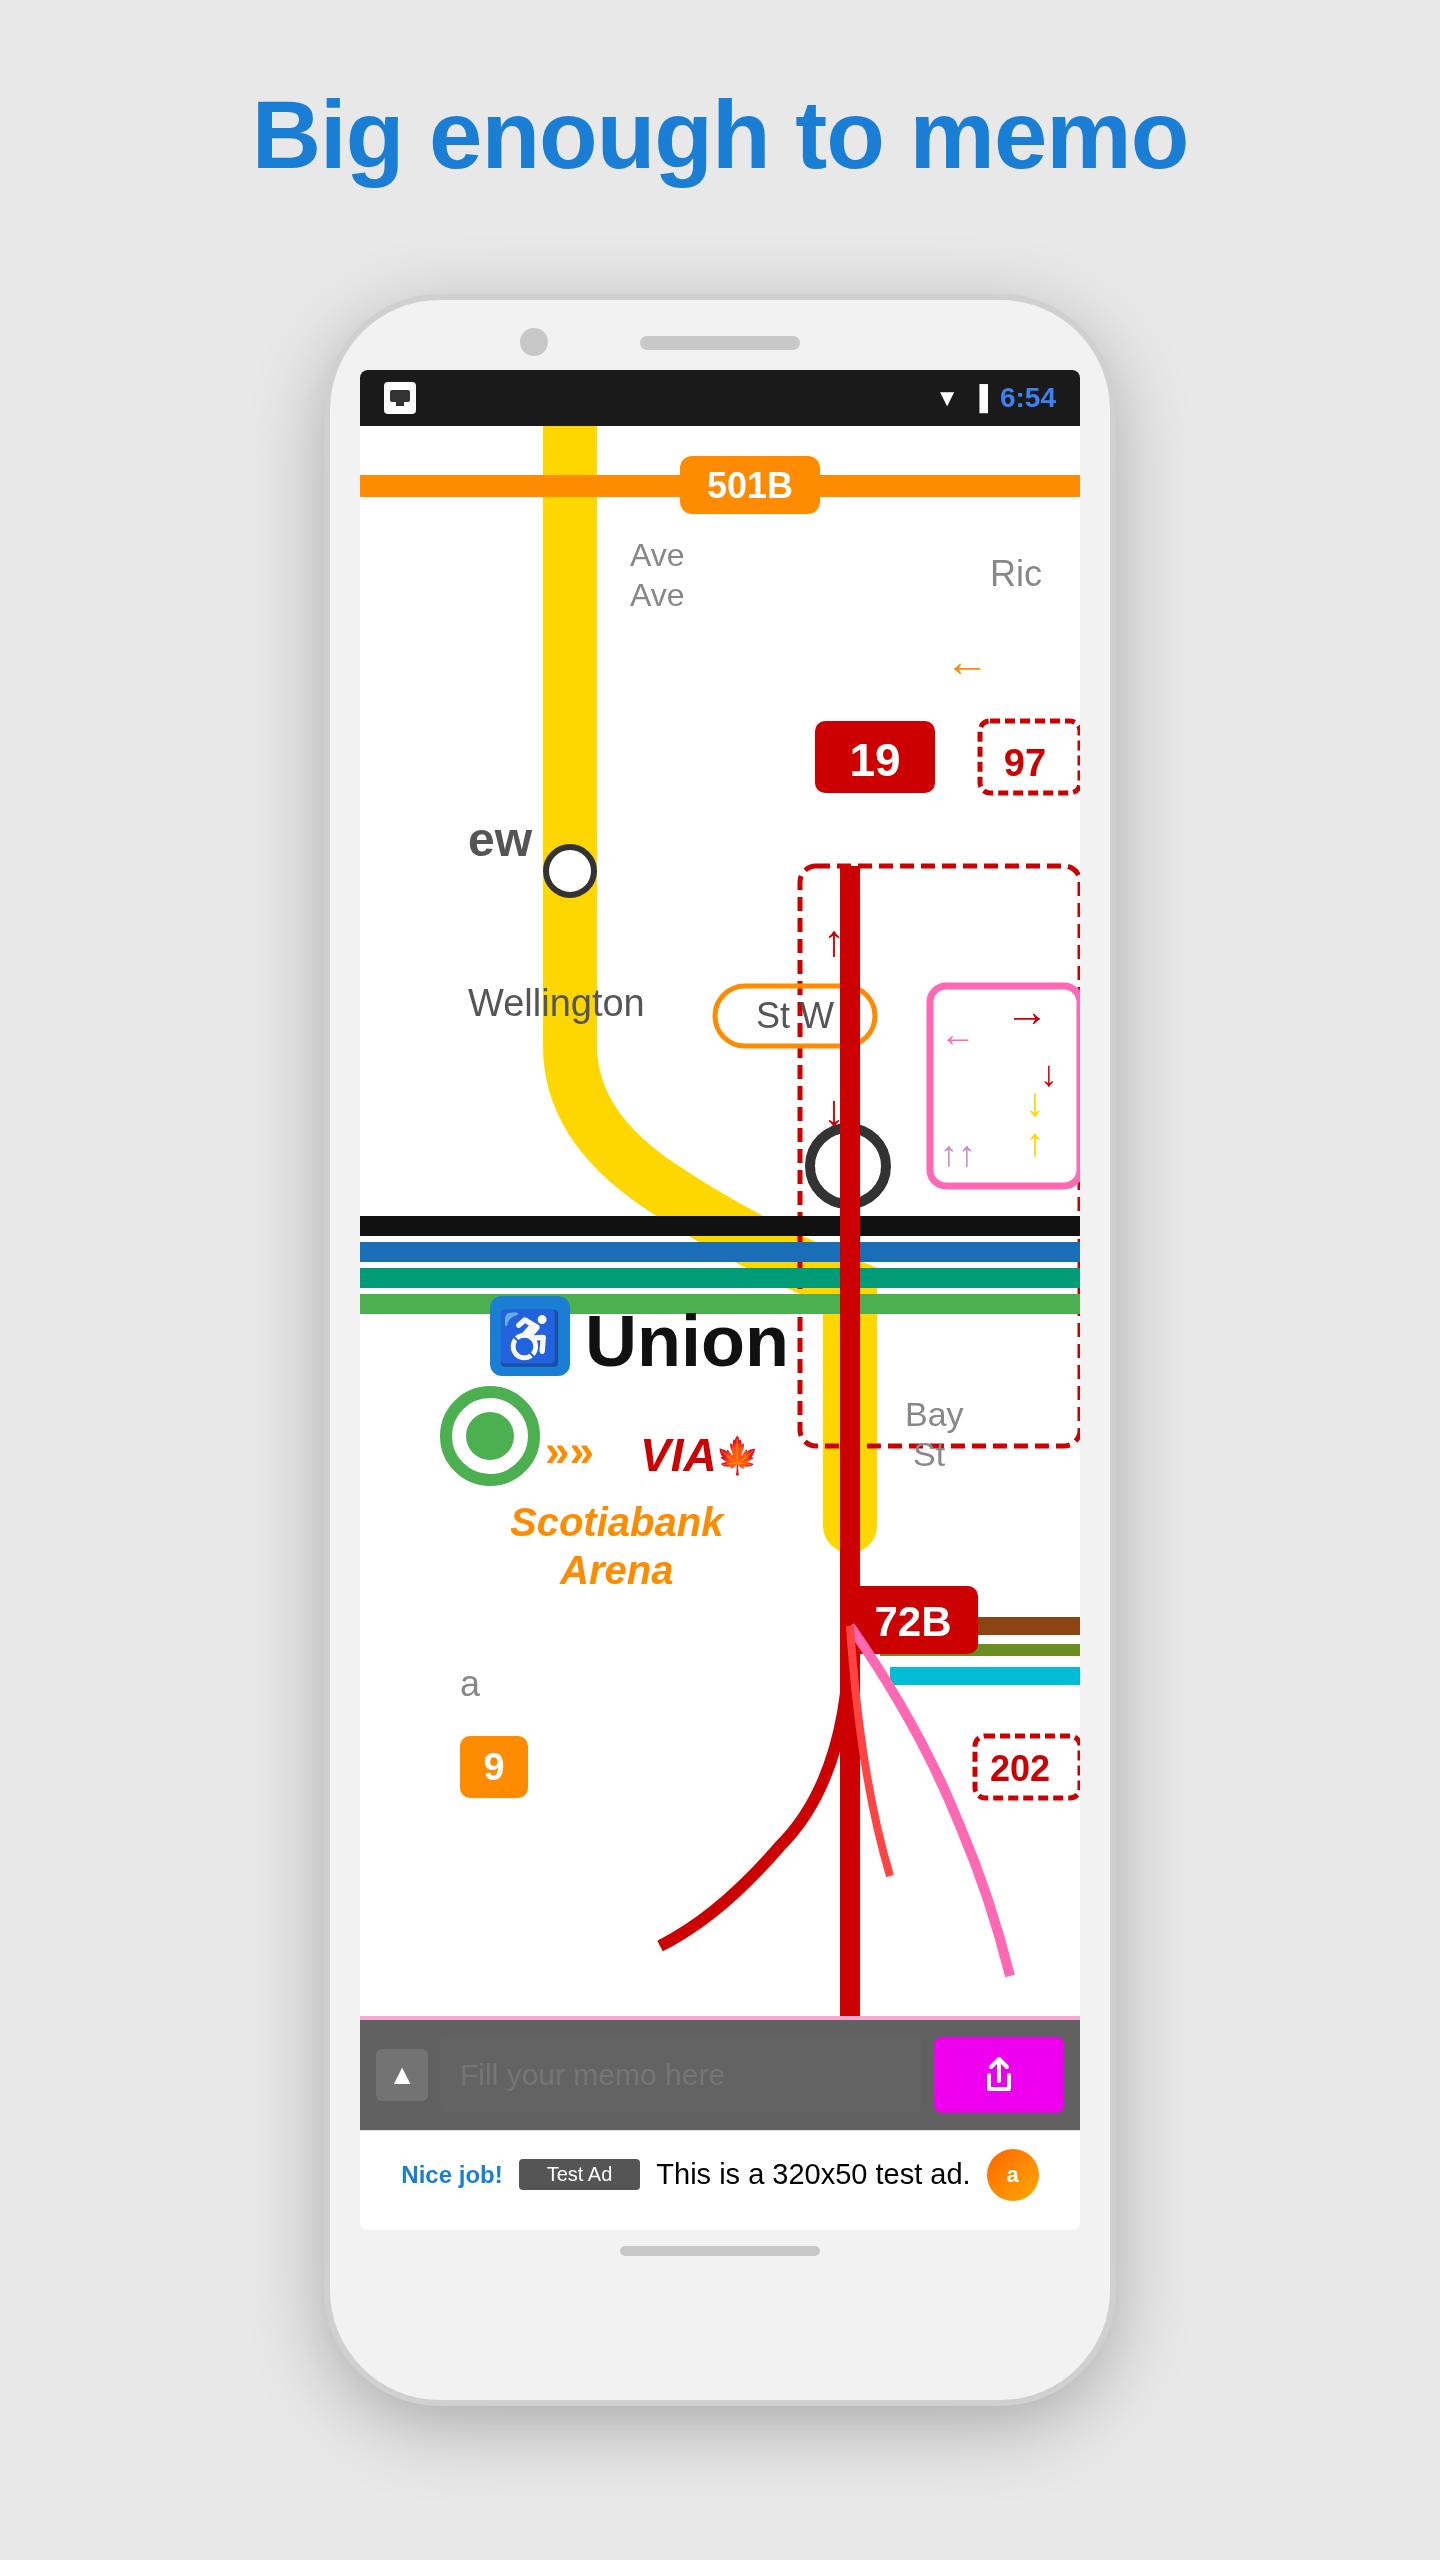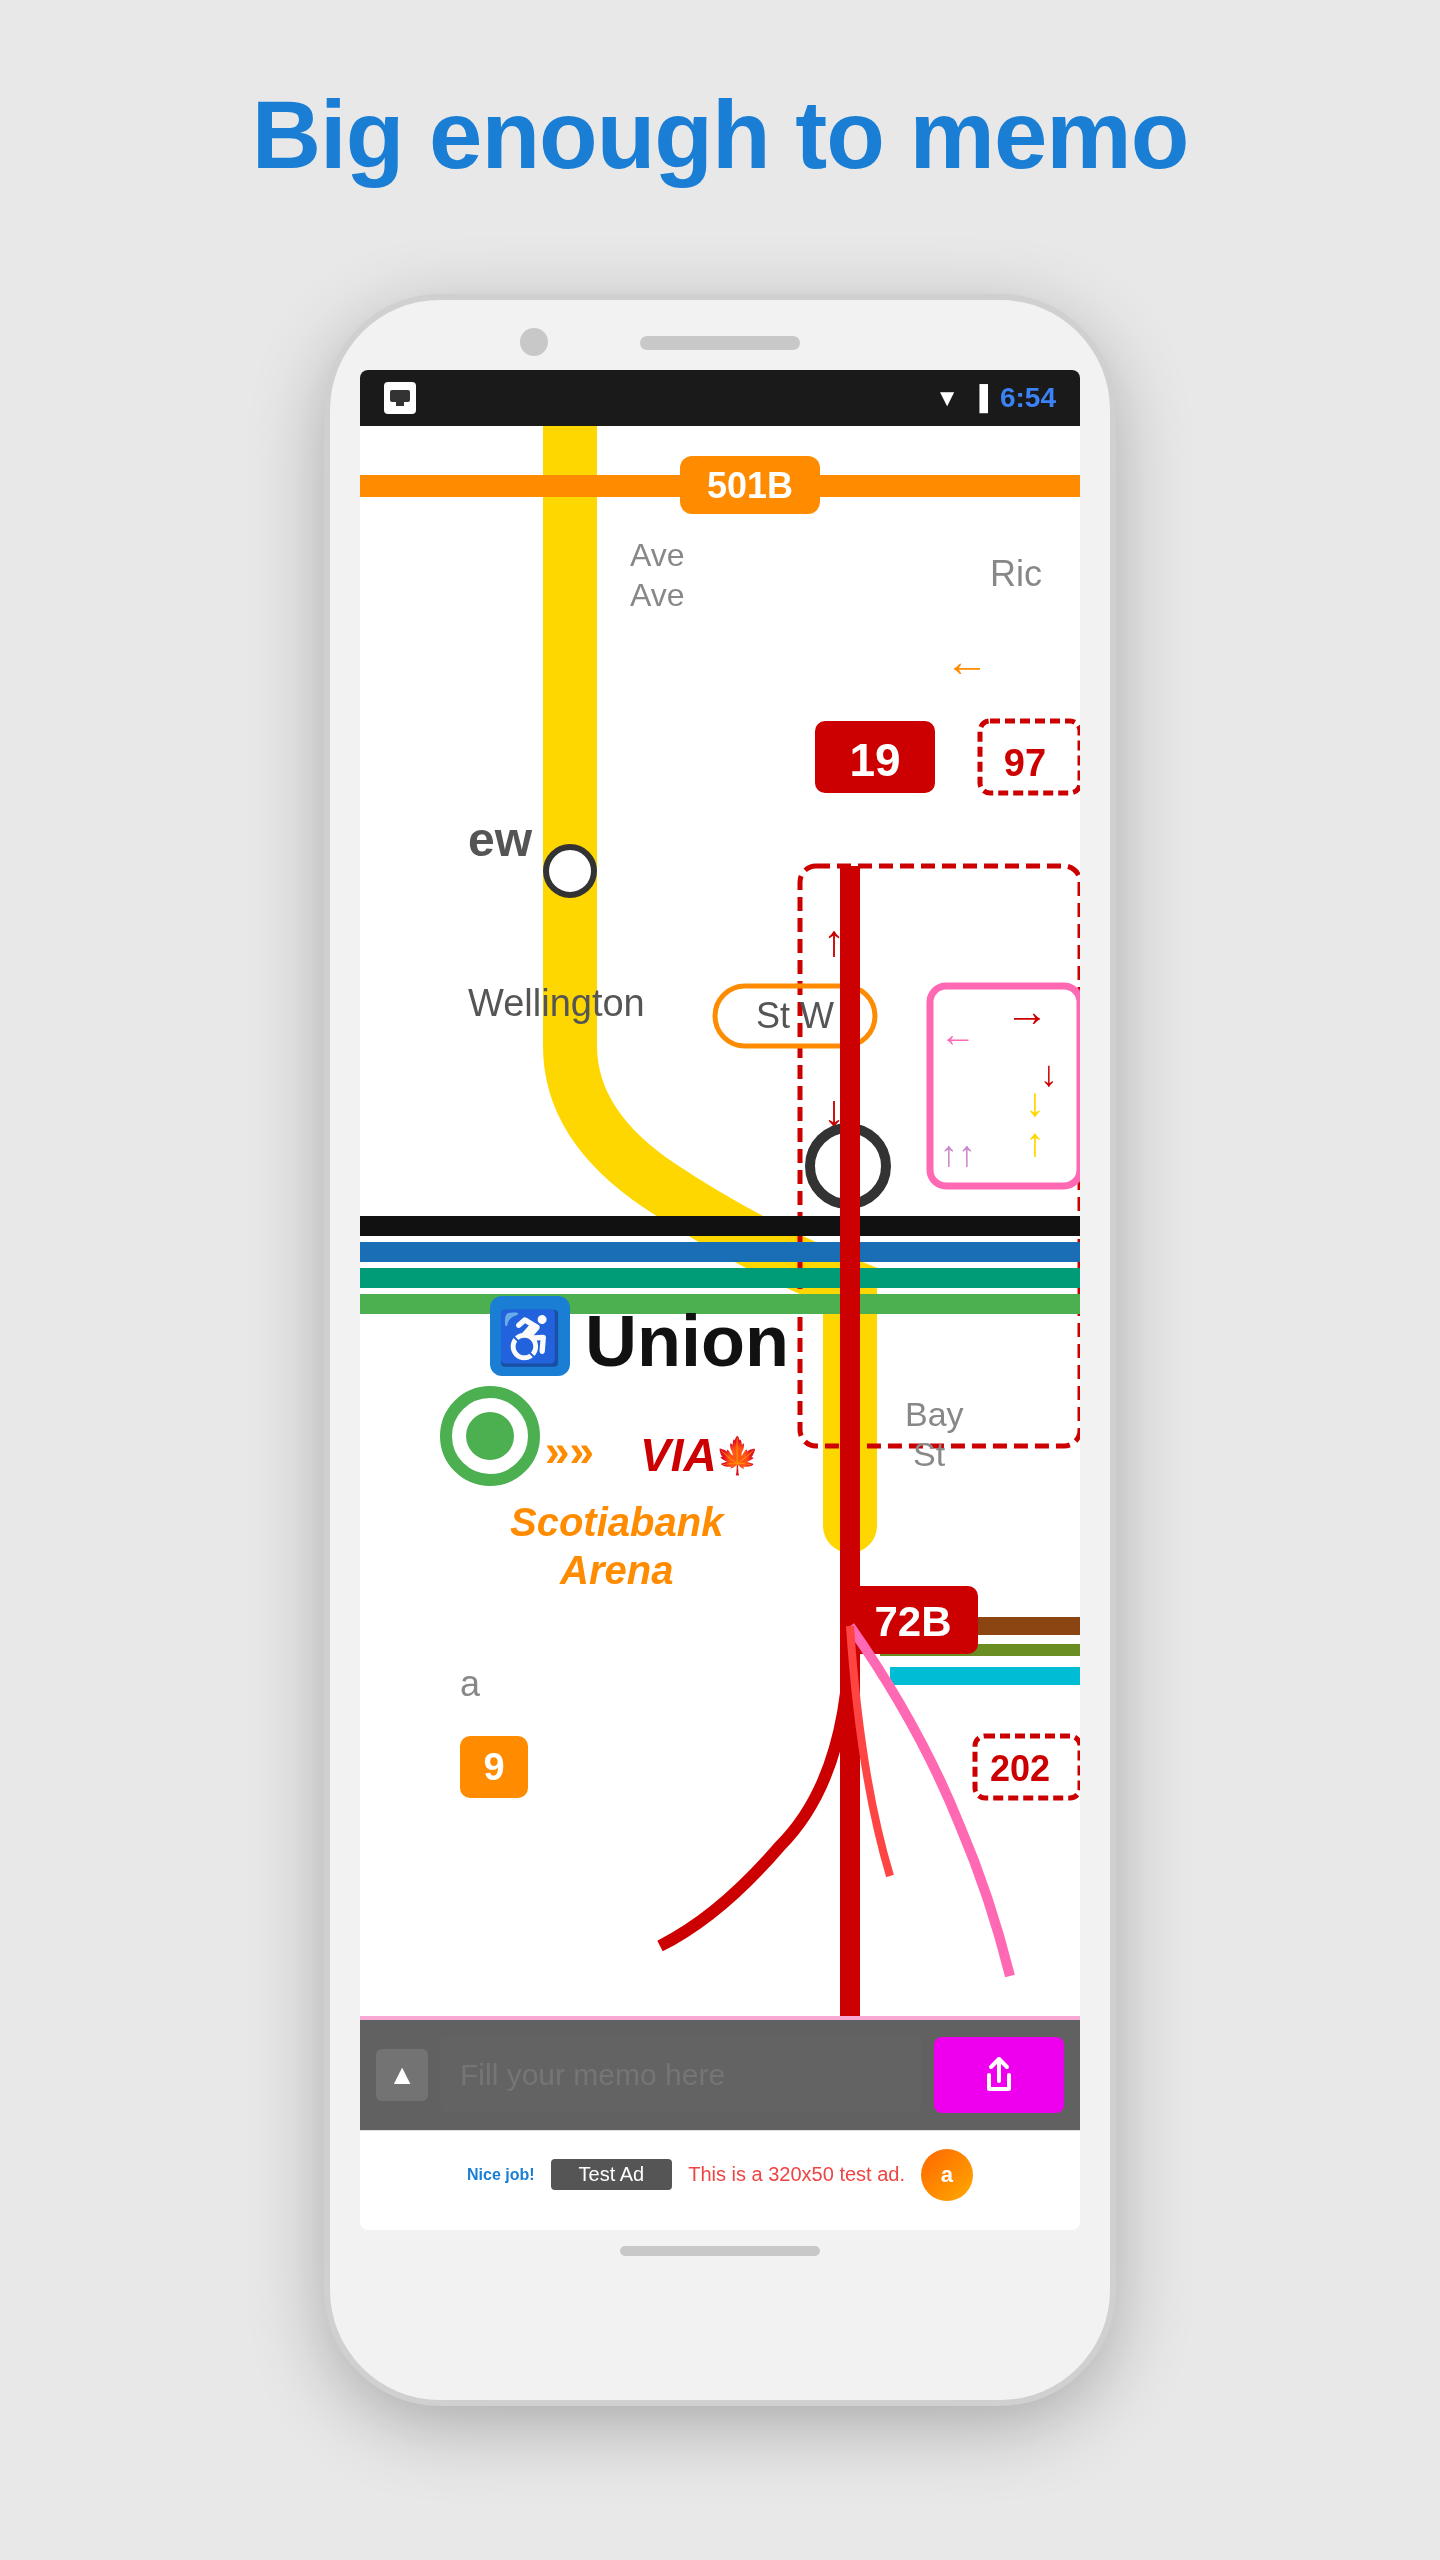--- a/index.html
+++ b/index.html
@@ -199,35 +199,35 @@
       border-top: 1px solid #e0e0e0;
       display: flex;
       align-items: center;
       justify-content: center;
       gap: 16px;
       flex-shrink: 0;
     }
 
     .ad-nice-job {
       color: #1a7fd4;
-      font-size: 16px;
+      font-size: 24px;
       font-weight: 600;
     }
 
     .ad-label {
       background: #555;
       color: white;
       font-size: 20px;
       padding: 4px 28px;
       border-radius: 4px;
     }
 
     .ad-text {
-      color: #ef4444;
-      font-size: 20px;
+      color: #000000;
+      font-size: 29px;
     }
 
     .ad-logo {
       width: 52px;
       height: 52px;
       border-radius: 50%;
       background: linear-gradient(135deg, #ff6600, #ffaa00);
       display: flex;
       align-items: center;
       justify-content: center;

